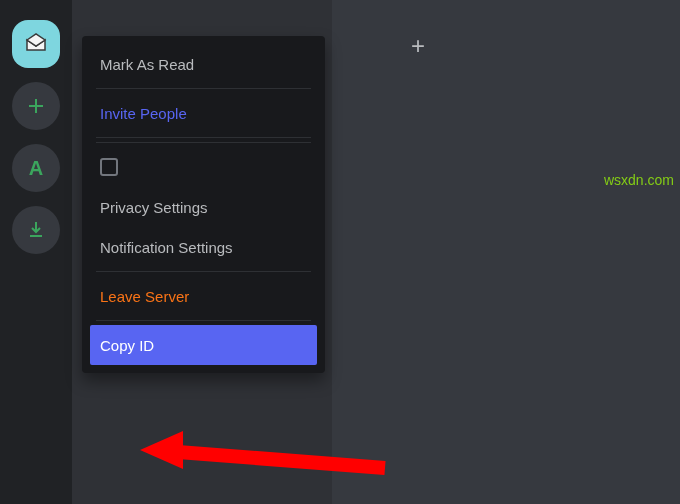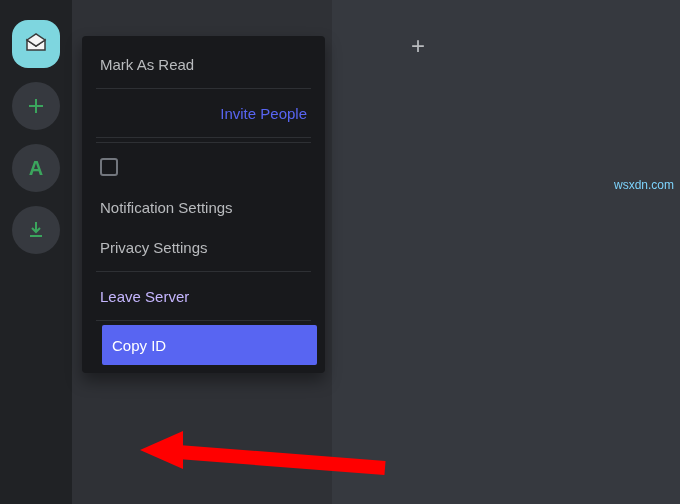--- a/index.html
+++ b/index.html
@@ -82,30 +82,28 @@
       justify-content: space-between;
       padding: 10px 10px;
       border-radius: 2px;
       color: #b9bbbe;
       font-size: 15px;
       cursor: pointer;
       min-height: 40px;
     }
     .menu-item.invite {
       color: #5865f2;
-      justify-content: flex-end;
     }
     .menu-item.leave {
-      color: #c4b5fd;
+      color: #f97316;
     }
     .menu-item.highlighted {
       background: #5865f2;
       color: #fff;
       font-weight: 500;
-      margin-left: 12px;
     }
     .menu-divider {
       height: 1px;
       background: #2e3034;
       margin: 4px 6px;
     }
     .chevron {
       color: #b9bbbe;
       font-size: 16px;
     }
@@ -131,23 +129,23 @@
       z-index: 20;
       pointer-events: none;
     }
     .arrow-annotation svg {
       width: 260px;
       height: 70px;
     }
     .watermark {
       position: absolute;
       right: 6px;
-      top: 178px;
-      color: #7dd3fc;
-      font-size: 12px;
+      top: 172px;
+      color: #84cc16;
+      font-size: 14px;
       writing-mode: horizontal-tb;
     }
   </style>
 </head>
 <body>
 
 <div class="sidebar">
   <div class="server-icon active">
     <svg viewBox="0 0 24 24" fill="none">
       <path d="M3 8 L12 14 L21 8 L21 18 L3 18 Z" stroke="#3a3a3a" stroke-width="1.5" fill="#f5f5f5"></path>
@@ -184,24 +182,24 @@
   <div class="menu-divider"></div>
   <div class="menu-item invite">
     <span>Invite People</span>
   </div>
   <div class="menu-divider"></div>
   <div class="menu-divider"></div>
   <div class="menu-item">
     <span class="checkbox"></span>
   </div>
   <div class="menu-item">
+    <span>Privacy Settings</span>
+  </div>
+  <div class="menu-item">
     <span>Notification Settings</span>
-  </div>
-  <div class="menu-item">
-    <span>Privacy Settings</span>
   </div>
   <div class="menu-divider"></div>
   <div class="menu-item leave">
     <span>Leave Server</span>
   </div>
   <div class="menu-divider"></div>
   <div class="menu-item highlighted">
     <span>Copy ID</span>
   </div>
 </div>

